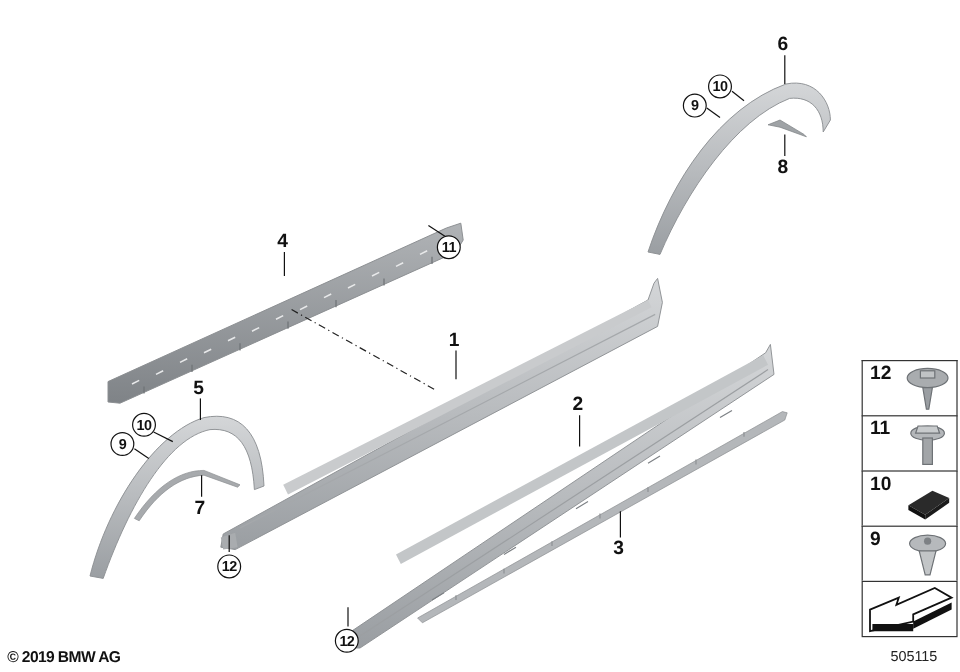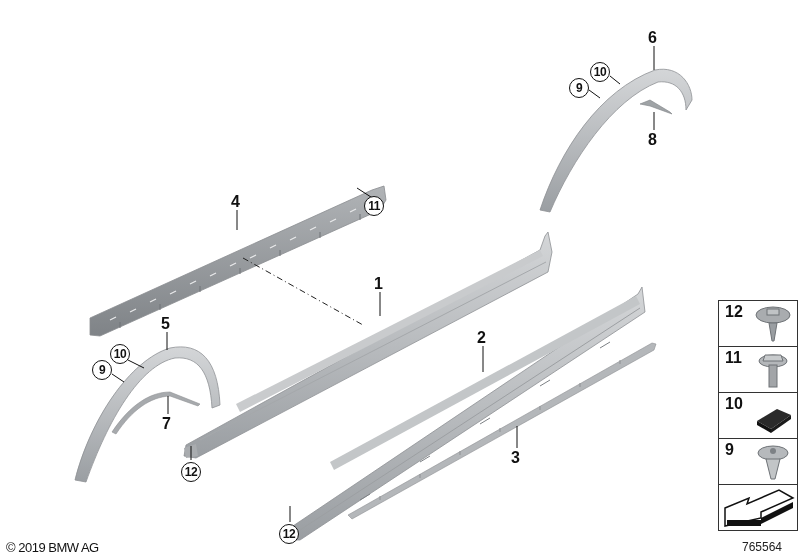--- a/index.html
+++ b/index.html
@@ -2,21 +2,21 @@
 <html><head>
 <meta charset="utf-8">
 <style>
   html,body{margin:0;padding:0;background:#fff;}
   body{width:800px;height:560px;position:relative;overflow:hidden;font-family:"Liberation Sans",sans-serif;}
   svg.scene{position:absolute;left:0;top:0;}
   .num{position:absolute;font-family:"Liberation Sans",sans-serif;font-weight:bold;font-size:16px;color:#111;line-height:1;}
   .circ{position:absolute;width:20px;height:20px;border:1.5px solid #111;border-radius:50%;background:#fff;
         font-family:"Liberation Sans",sans-serif;font-weight:bold;font-size:12px;color:#111;
         display:flex;align-items:center;justify-content:center;box-sizing:border-box;letter-spacing:-0.5px;}
-  .copyright{position:absolute;left:6px;top:540px;font-size:13px;color:#111;letter-spacing:-0.5px;}
+  .copyright{position:absolute;left:6px;top:540px;font-size:13px;color:#111;letter-spacing:-0.5px;font-weight:bold;}
   .diagid{position:absolute;left:742px;top:540px;font-size:12px;color:#222;}
   .legend{position:absolute;left:718px;top:300px;width:80px;}
   .cell{position:relative;width:78px;height:45px;border:1px solid #333;border-bottom:none;box-sizing:content-box;background:#fff;}
   .cell:last-child{border-bottom:1px solid #333;}
   .cell .lbl{position:absolute;left:6px;top:2px;font-weight:bold;font-size:16px;color:#111;}
   .cell svg{position:absolute;right:4px;top:2px;}
 </style>
 </head>
 <body>
 
@@ -152,13 +152,13 @@
   <div class="cell">
     <svg width="74" height="42" viewBox="0 0 74 42" style="right:2px;top:1px;">
       <polygon points="4,22 28,12 26,18 58,4 72,12 40,26 40,32 4,40" fill="#fff" stroke="#111" stroke-width="1.5"></polygon>
       <polygon points="6,34 40,34 40,40 6,40" fill="#111"></polygon>
       <polygon points="40,32 72,16 72,22 40,38" fill="#111"></polygon>
     </svg>
   </div>
 </div>
 
 <div class="copyright">© 2019 BMW AG</div>
-<div class="diagid">765564</div>
+<div class="diagid">505115</div>
 
 </body></html>

